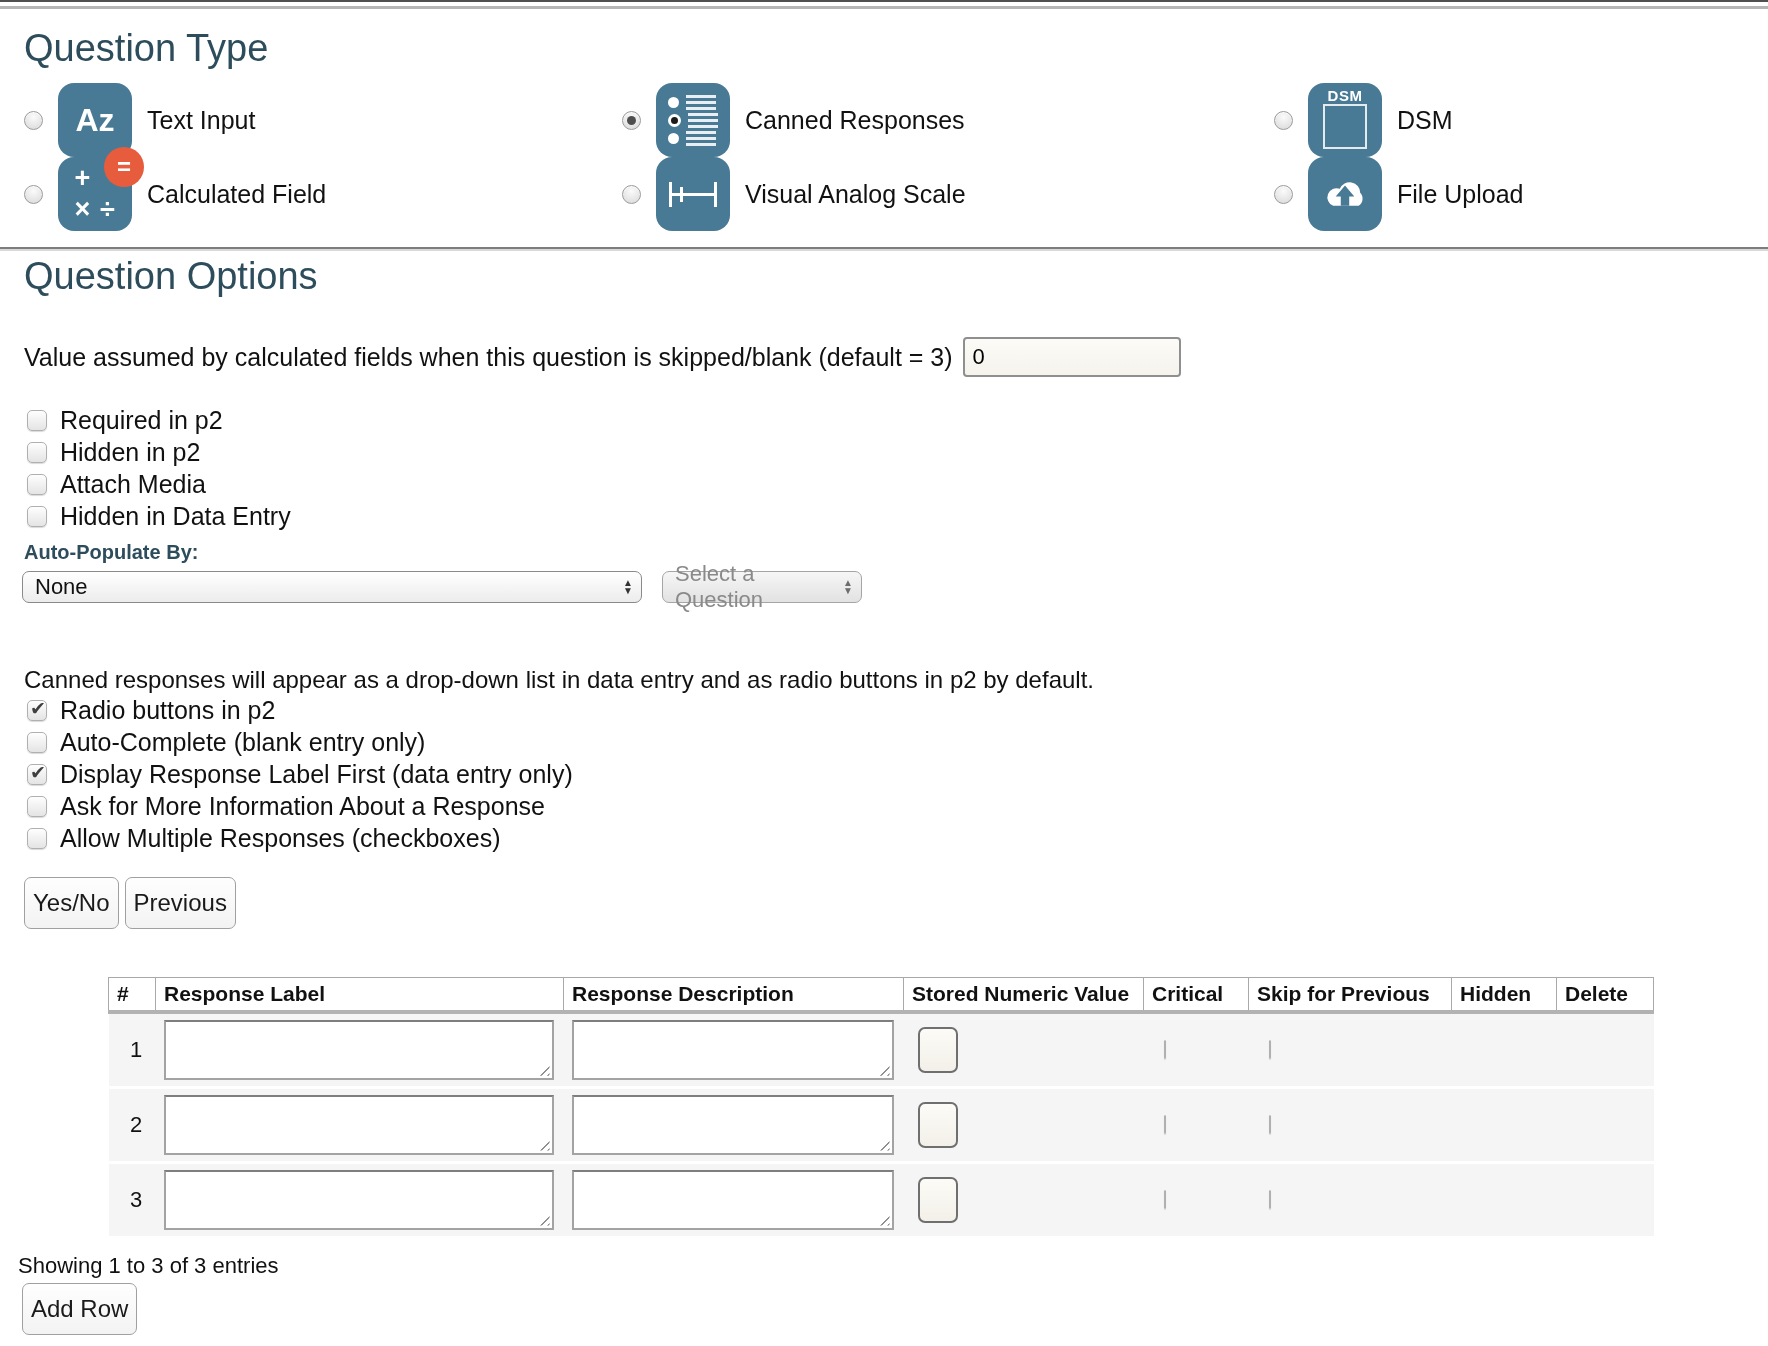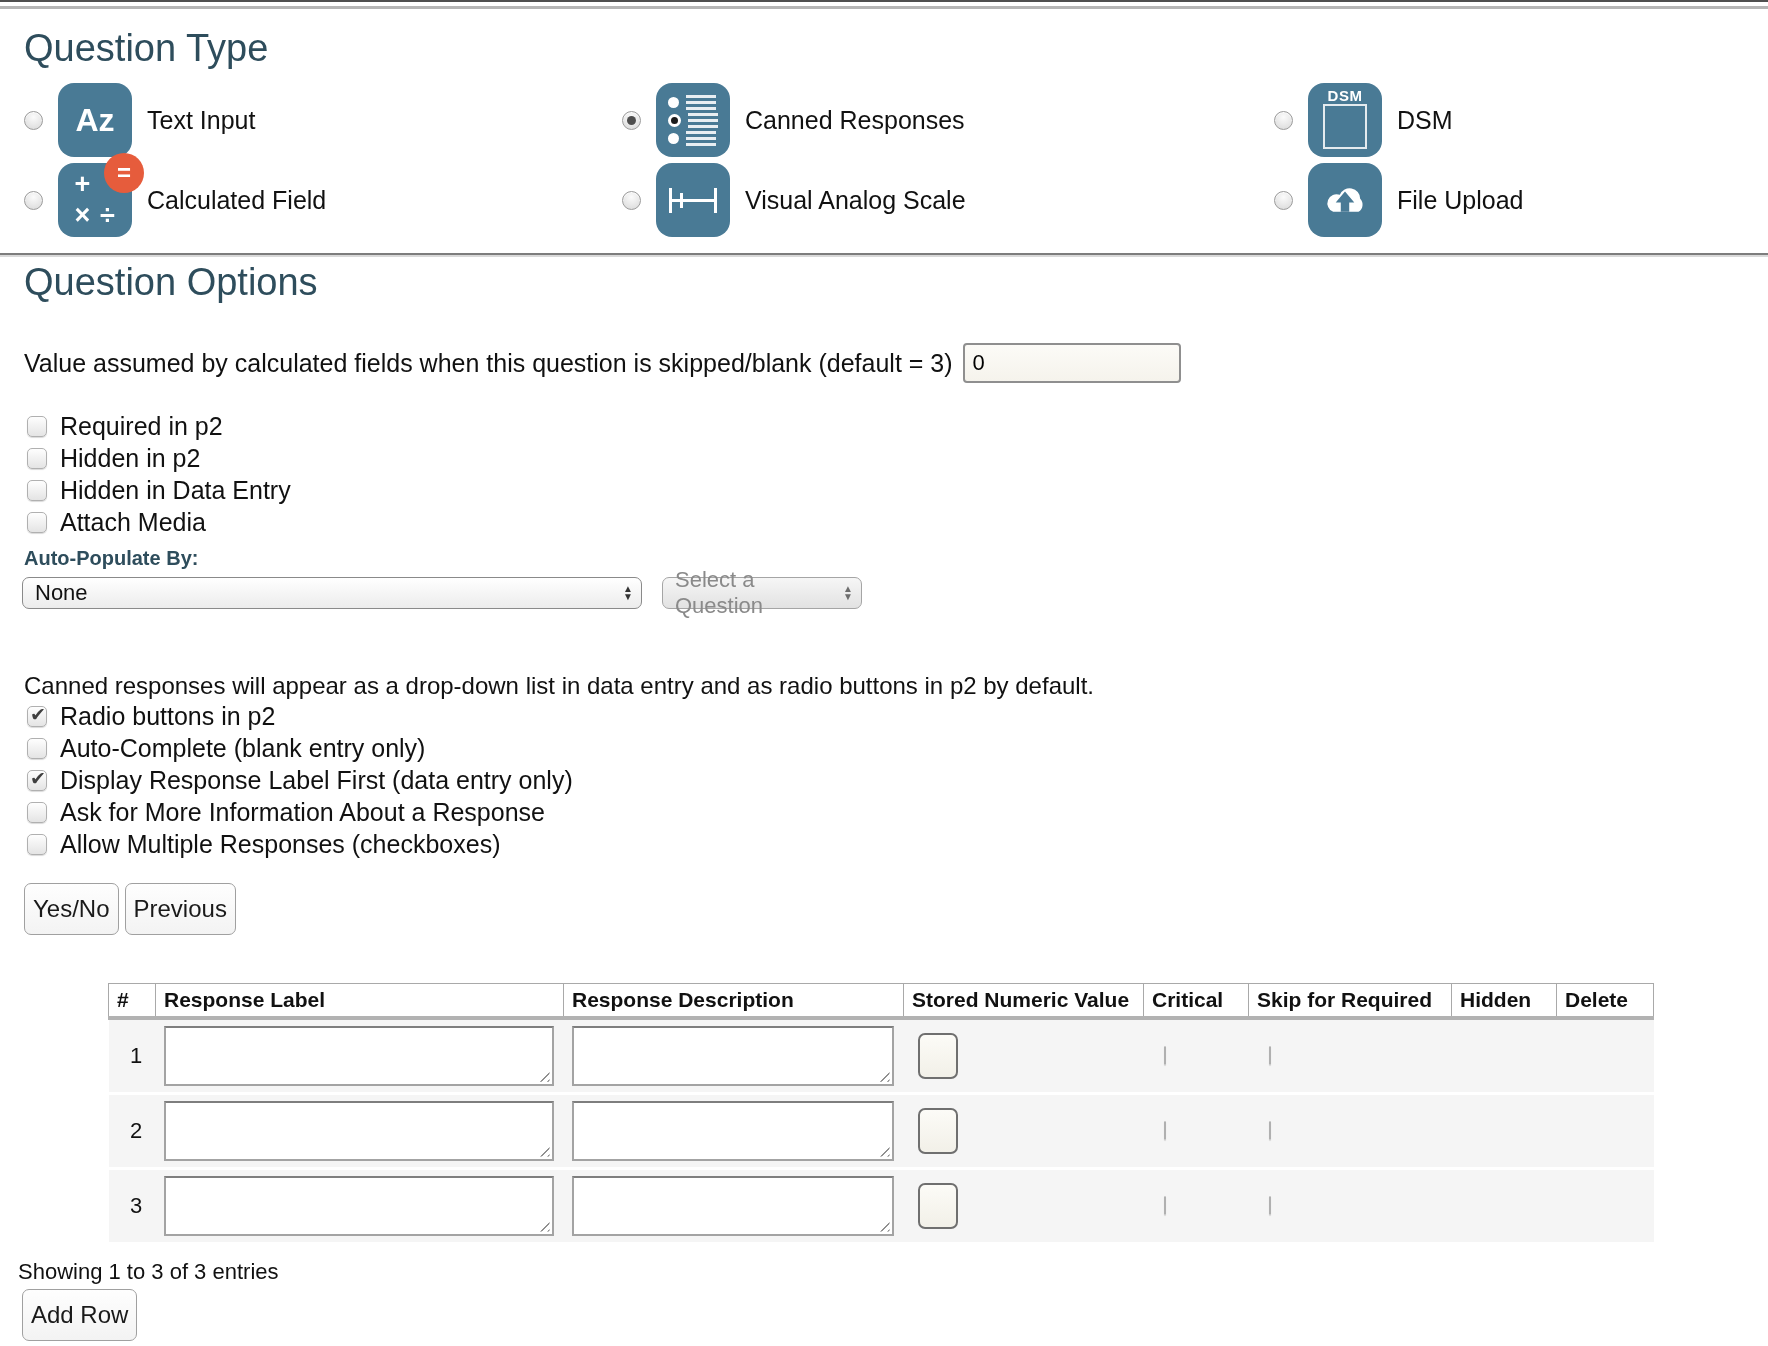--- a/index.html
+++ b/index.html
@@ -7,21 +7,21 @@
     font-family: "Liberation Sans", sans-serif; color: #111; }
   .top-line1 { height: 2px; background: #4f4f4f; }
   .top-line2 { height: 3px; background: #b5b5b5; margin-top: 4px; }
   .content { padding: 0 0 0 24px; }
 
   h2.section { font-size: 38px; font-weight: normal; color: #2e4d5c; line-height: 34px; }
   .h-qt { margin-top: 22px; }
   .h-qo { margin-top: 8px; }
 
   
-  .qt-grid { display: grid; grid-template-columns: 598px 652px 1fr; row-gap: 6px; margin-top: 18px; }
+  .qt-grid { display: grid; grid-template-columns: 598px 652px 1fr; margin-top: 18px; }
   .qt-cell { display: flex; align-items: center; height: 74px; }
   .radio { width: 19px; height: 19px; border-radius: 50%; flex: none; position: relative;
     background: radial-gradient(circle at 50% 30%, #fbfbfb, #d8d8d8); border: 1px solid #9b9b9b;
     box-shadow: inset 0 1px 1px rgba(255,255,255,.9); }
   .radio.selected::after { content: ""; position: absolute; inset: 4px; border-radius: 50%; background: #4e4e4e; }
   .qt-icon { width: 74px; height: 74px; border-radius: 16px; background: #497a95; color: #fff;
     margin-left: 15px; flex: none; position: relative; display: flex; align-items: center; justify-content: center; }
   .qt-label { font-size: 25px; margin-left: 15px; white-space: nowrap; }
 
   .az-glyph { font-size: 32px; font-weight: bold; }
@@ -226,25 +226,25 @@
     <div class="cb-item">
       <span class="cb"></span>
       <span class="cb-label">Required in p2</span>
     </div>
     <div class="cb-item">
       <span class="cb"></span>
       <span class="cb-label">Hidden in p2</span>
     </div>
     <div class="cb-item">
       <span class="cb"></span>
+      <span class="cb-label">Attach Media</span>
+    </div>
+    <div class="cb-item">
+      <span class="cb"></span>
       <span class="cb-label">Hidden in Data Entry</span>
-    </div>
-    <div class="cb-item">
-      <span class="cb"></span>
-      <span class="cb-label">Attach Media</span>
     </div>
   </div>
 
   <div class="ap-label">Auto-Populate By:</div>
   <div class="ap-row">
     <div class="select method">
       <span>None</span>
       <span class="arrows">
           <span>▲</span>
           <span>▼</span>
@@ -300,21 +300,21 @@
         <col style="width:105px">
         <col style="width:97px">
     </colgroup>
     <thead>
       <tr>
         <th>#</th>
         <th>Response Label</th>
         <th>Response Description</th>
         <th>Stored Numeric Value</th>
         <th>Critical</th>
-        <th>Skip for Required</th>
+        <th>Skip for Previous</th>
         <th>Hidden</th>
         <th>Delete</th>
       </tr>
     </thead>
     <tbody>
       <tr>
         <td class="rownum">1</td>
         <td><span class="ta-wrap"><textarea class="ta rl" style=""></textarea><span class="grip"></span></span></td>
         <td><span class="ta-wrap"><textarea class="ta rd" style=""></textarea><span class="grip"></span></span></td>
         <td><input class="num-input" type="text" style=""></td>

